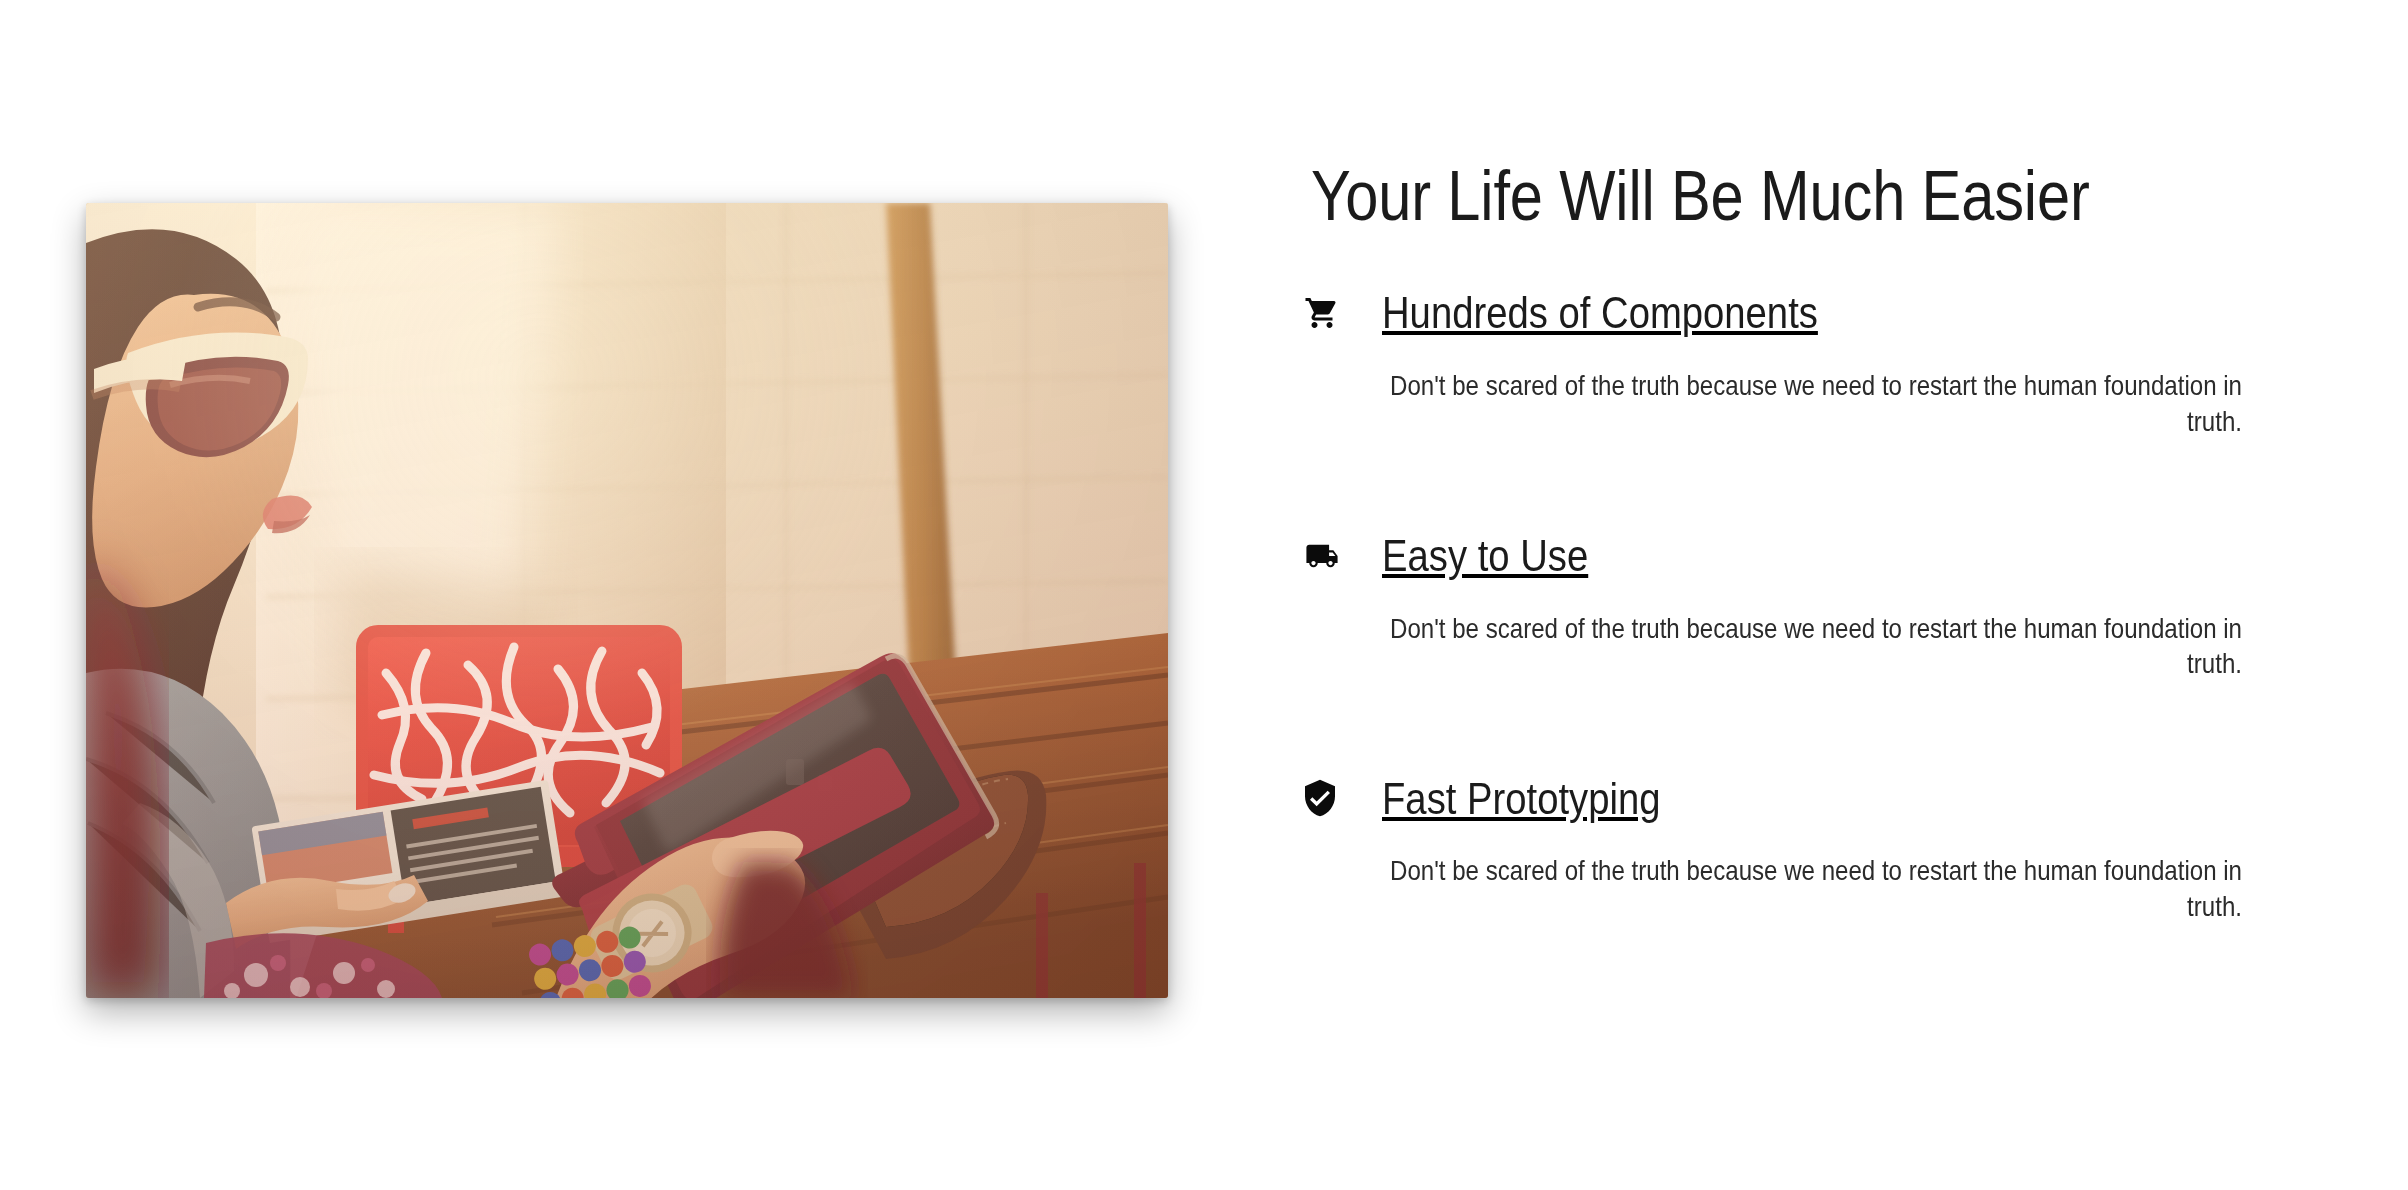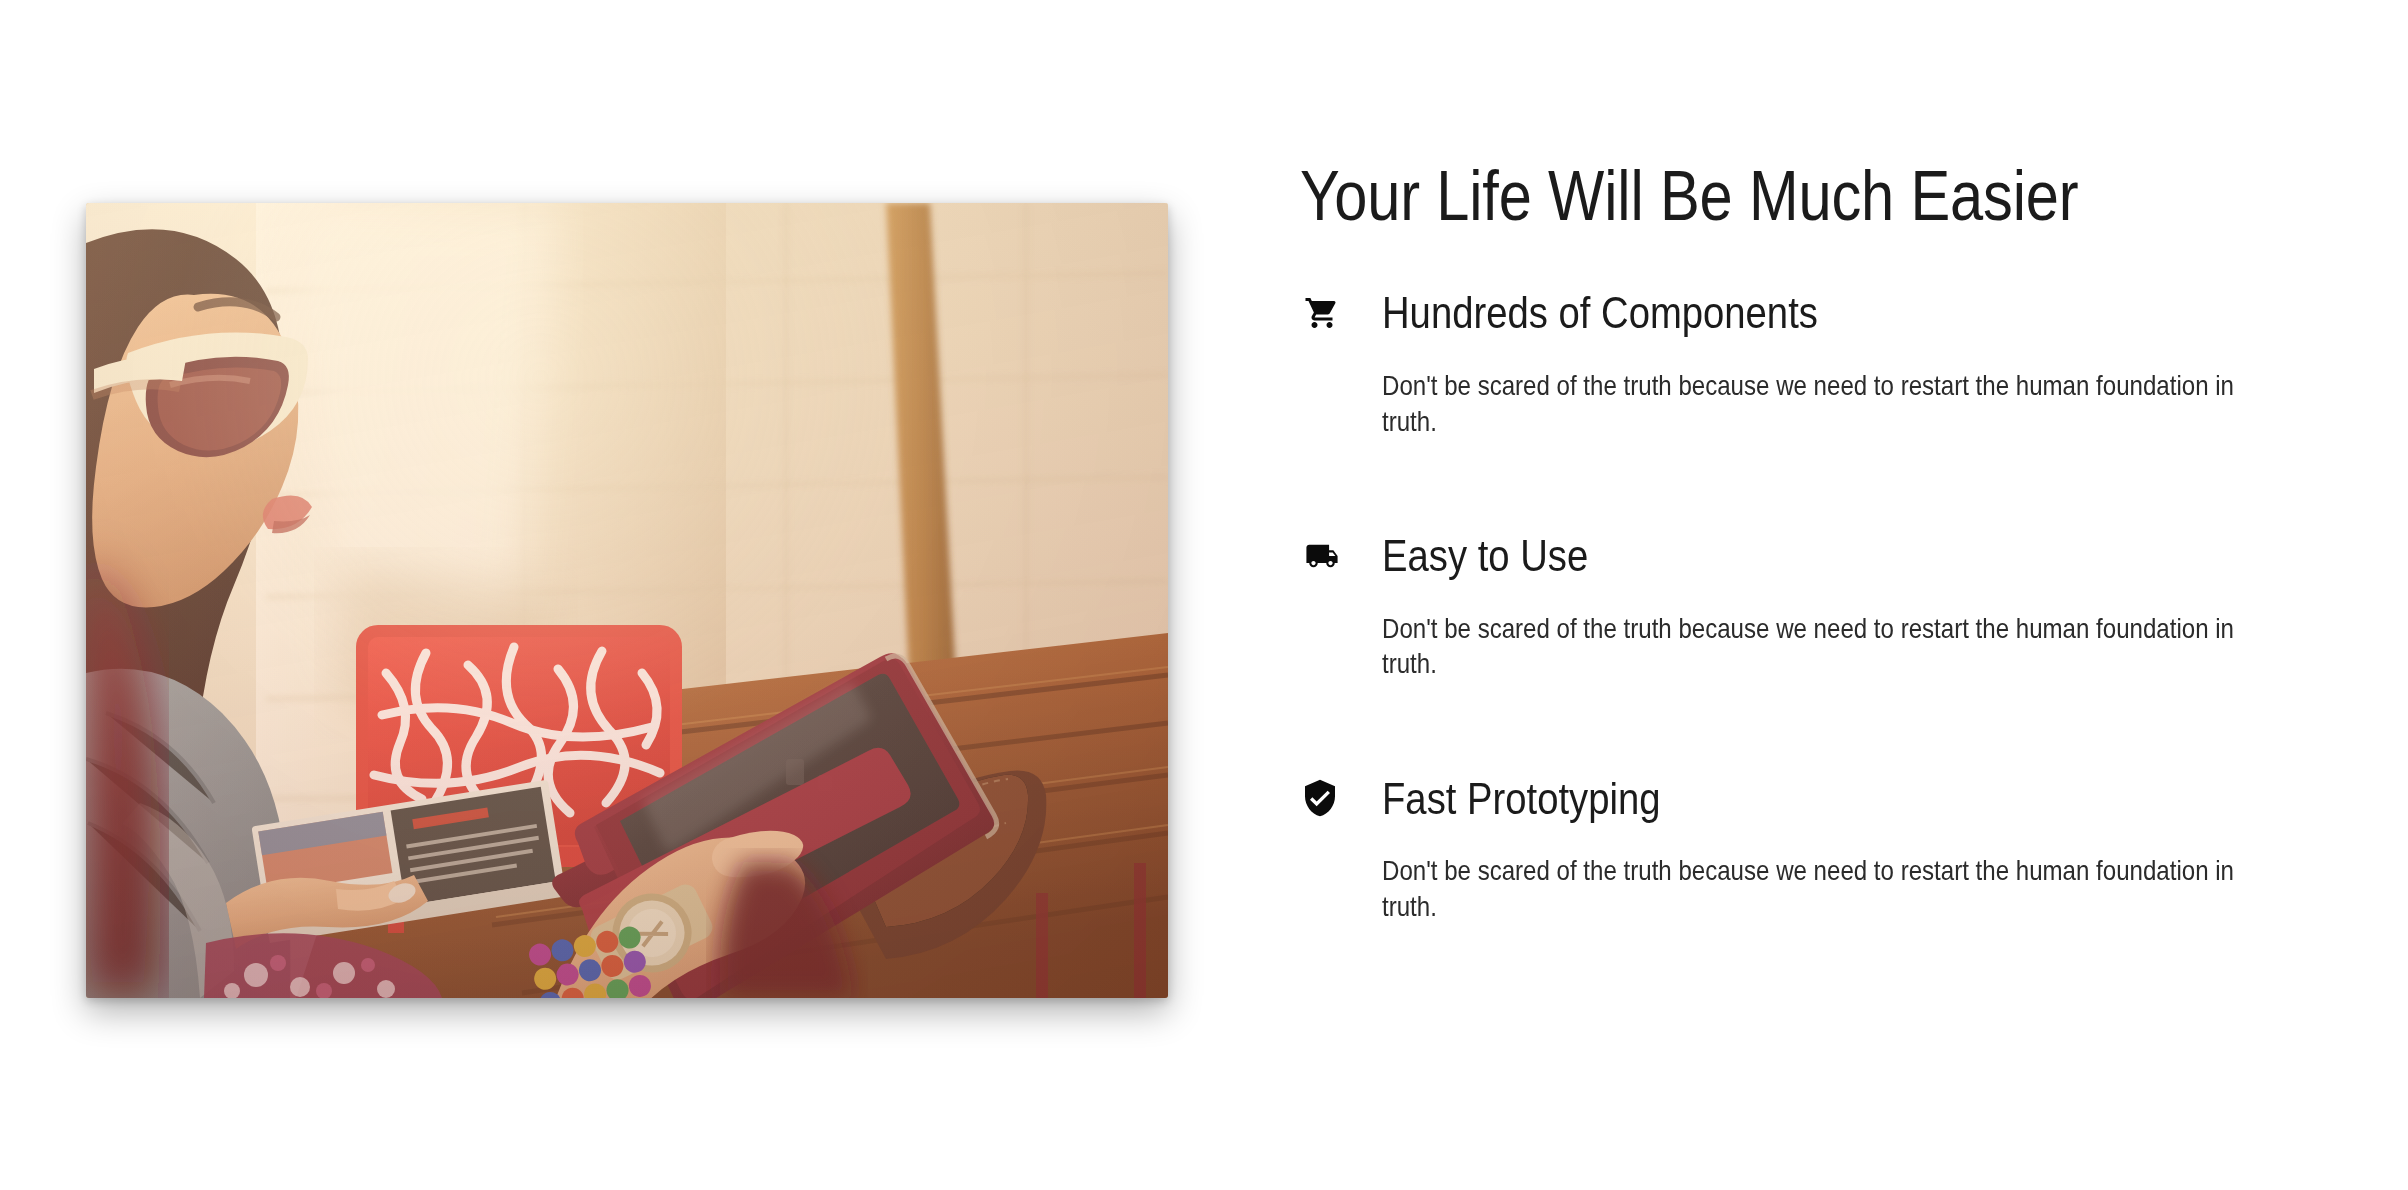--- a/index.html
+++ b/index.html
@@ -56,20 +56,21 @@
       linear-gradient(170deg, rgba(255,226,170,0.16) 0%, rgba(190,90,70,0.10) 60%, rgba(90,35,30,0.18) 100%);
     mix-blend-mode: normal;
   }
 
   
   .content-col {
     position: absolute;
     left: 1300px;
     top: 160px;
     width: 940px;
+    text-align: right;
   }
 
   .section-title {
     font-family: "Liberation Sans Narrow", "Liberation Sans", sans-serif;
     font-size: 71px;
     line-height: 1.0;
     font-weight: 300;
     letter-spacing: -0.2px;
     color: #1b1b1b;
     transform: scaleX(0.84);
@@ -79,20 +80,21 @@
 
   .feature-list { margin-top: 55px; }
 
   .feature { position: relative; }
   .feature + .feature { margin-top: 89px; }
 
   .feature-head {
     display: flex;
     align-items: center;
     height: 54px;
+    text-decoration: underline;
   }
 
   .feature-icon {
     flex: 0 0 auto;
     width: 52px;
     height: 40px;
     display: flex;
     align-items: center;
     justify-content: flex-start;
     color: #0b0b0b;

